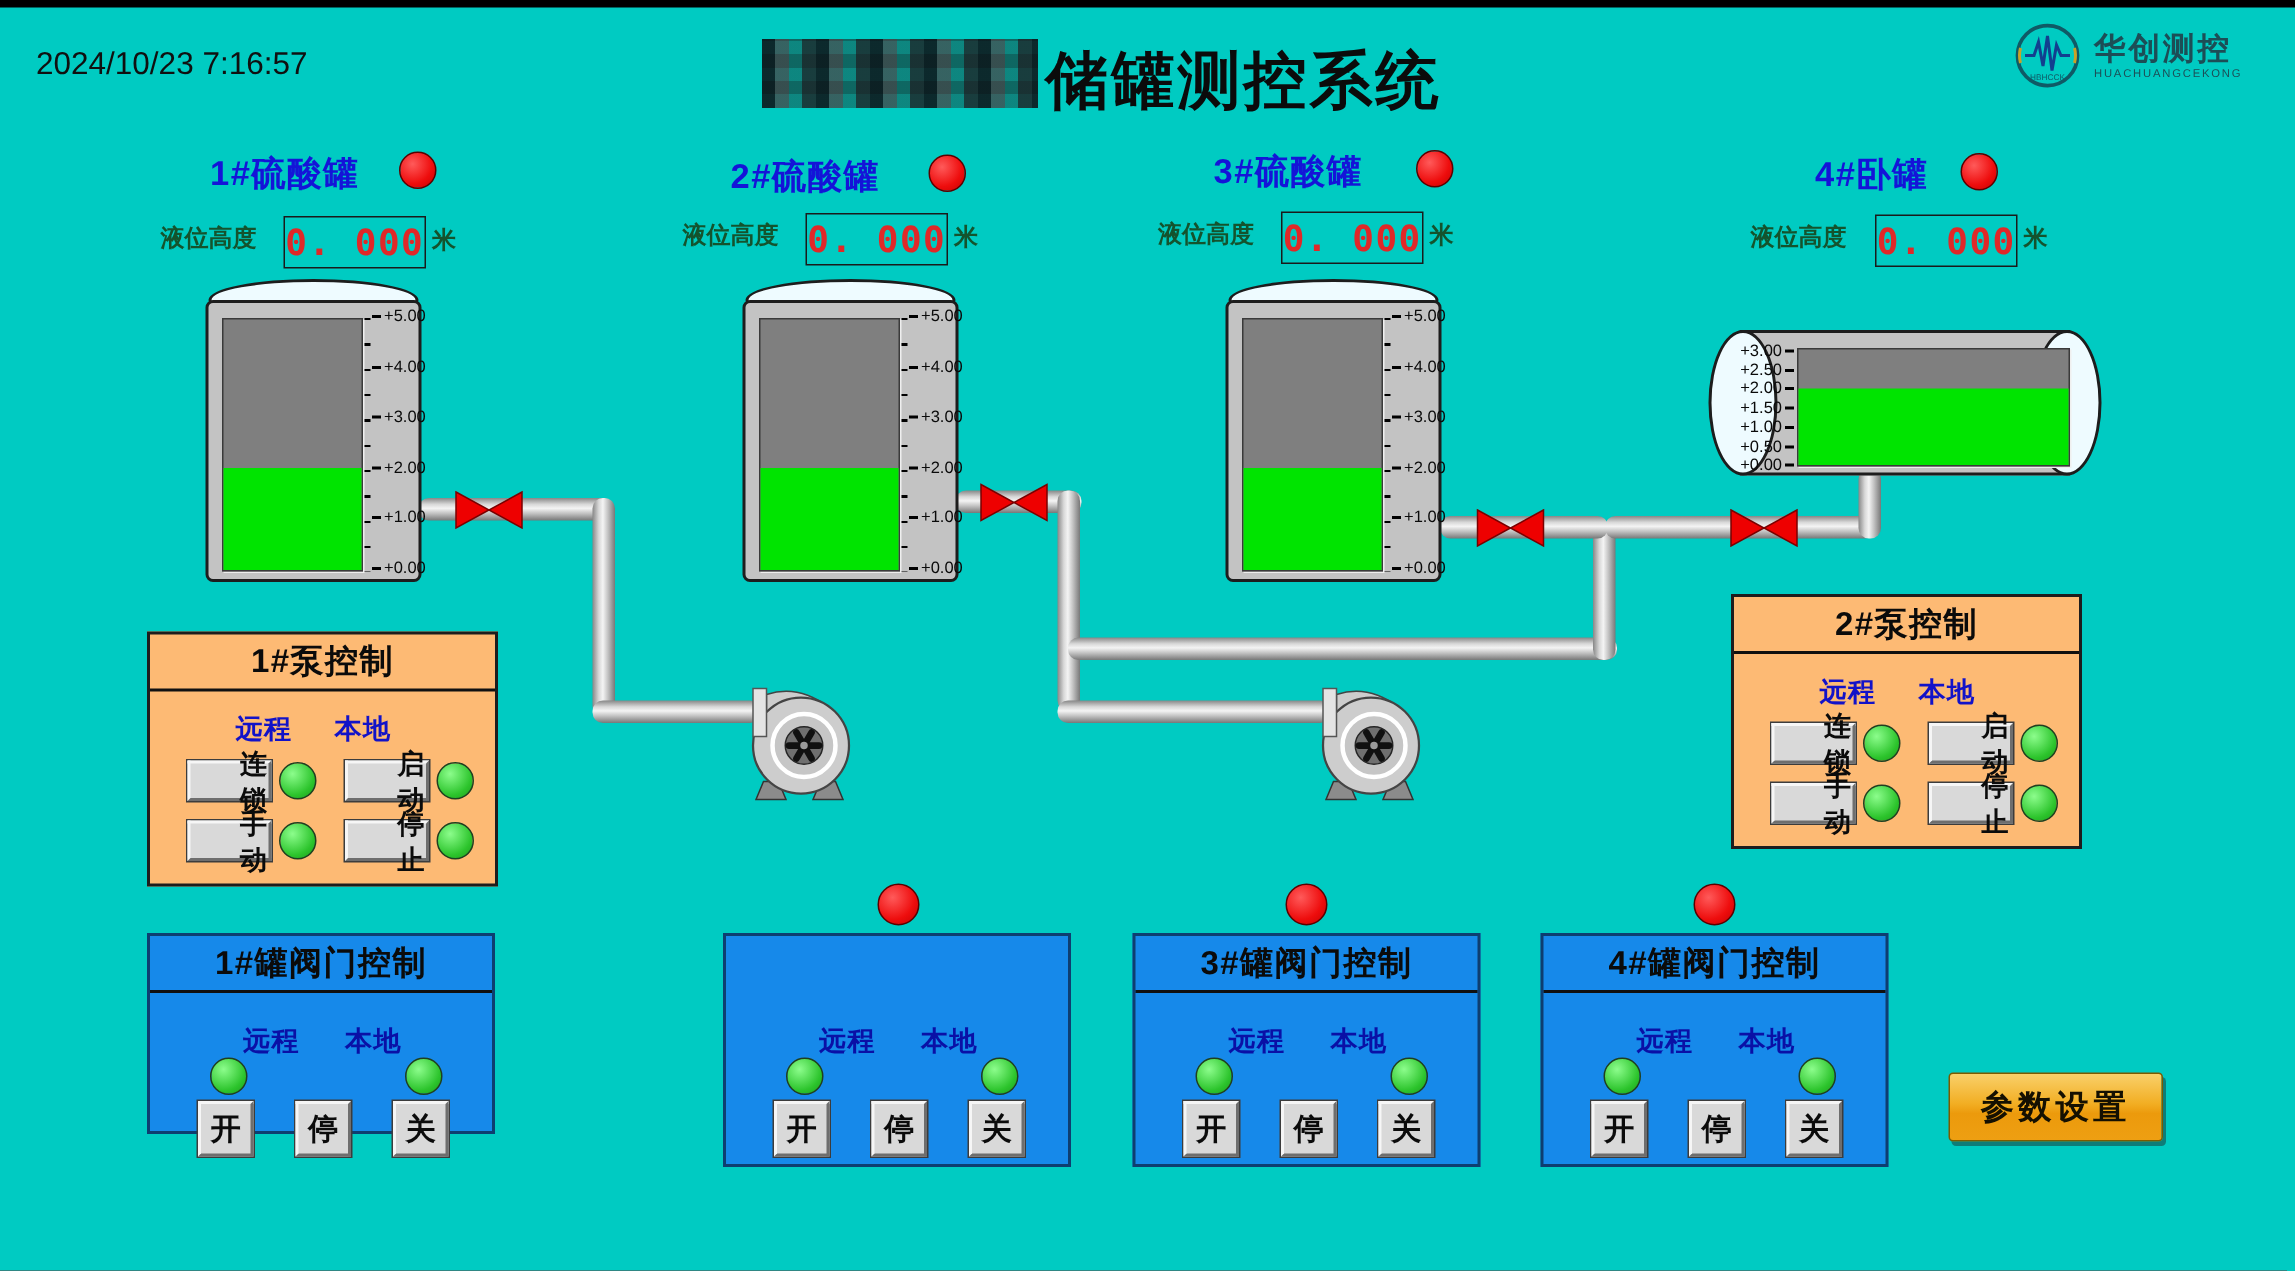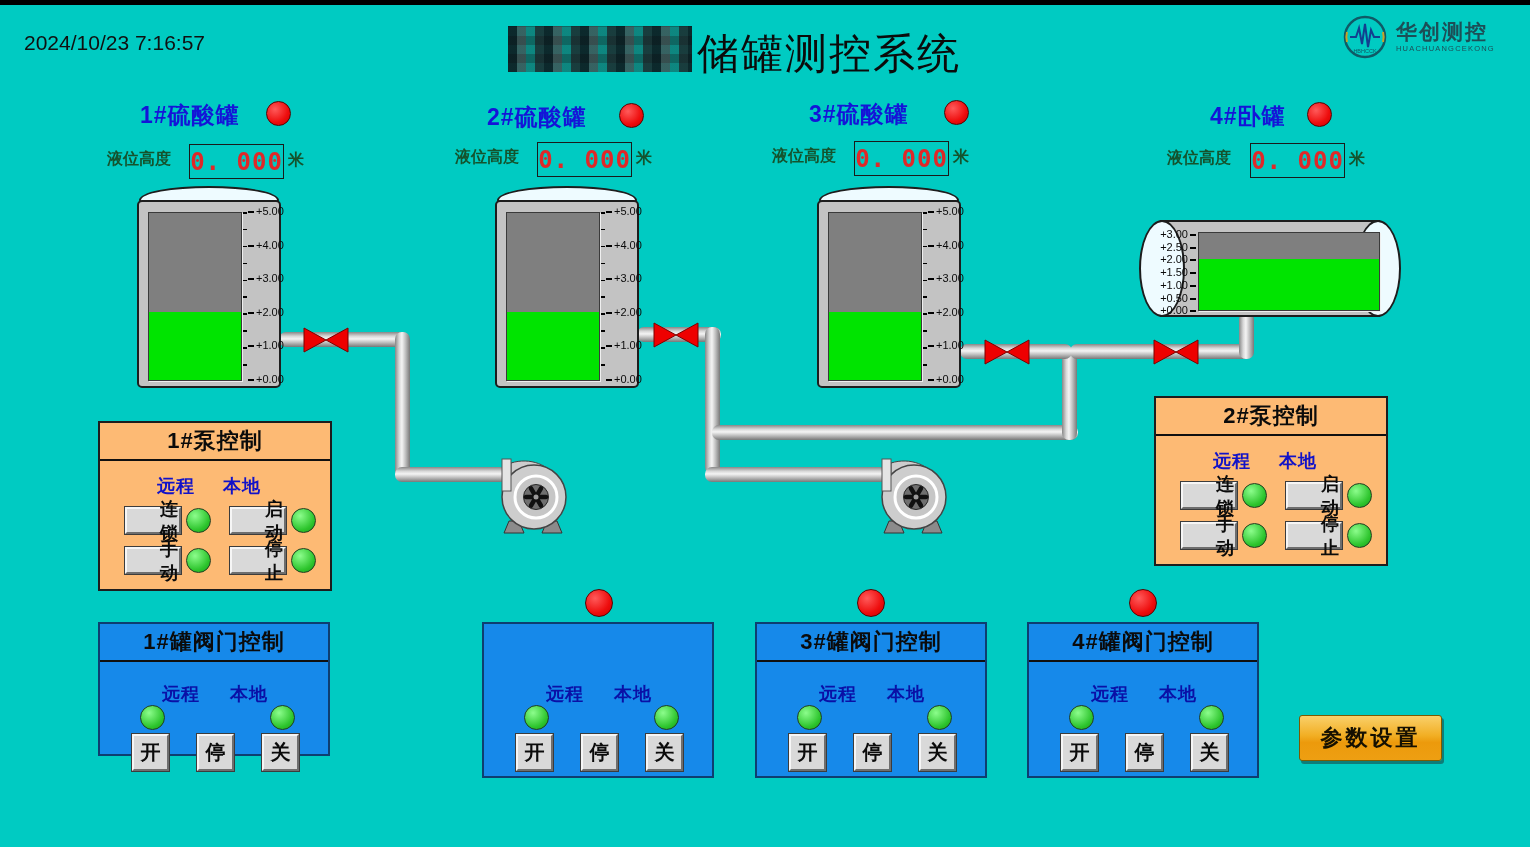--- a/index.html
+++ b/index.html
@@ -1,21 +1,21 @@
 <!DOCTYPE html>
 <html><head>
 <meta charset="utf-8">
 <style>
   html,body{margin:0;padding:0;background:#555;}
   *{box-sizing:border-box;font-family:"Liberation Sans",sans-serif;}
   #screen{position:relative;width:1530px;height:847px;background:#00cbc2;overflow:hidden;}
   .abs{position:absolute;}
   .topbar{left:0;top:0;width:1530px;height:5px;background:#000;}
   .timestamp{font-size:21px;color:#101010;}
-  .page-title{font-size:42px;font-weight:normal;color:#0b0b0b;letter-spacing:2px;}
+  .page-title{font-size:42px;font-weight:bold;color:#0b0b0b;letter-spacing:2px;}
   .mosaic{width:184px;height:46px;background-color:#23403f;
     background-image:
       repeating-linear-gradient(90deg,rgba(10,30,34,.85) 0 9px,rgba(70,95,96,.65) 9px 18px,rgba(0,170,160,.45) 18px 27px,rgba(25,50,52,.8) 27px 36px),
       repeating-linear-gradient(0deg,rgba(0,200,190,.30) 0 9px,rgba(0,0,0,.25) 9px 18px);}
   .logo-zh{font-size:21px;font-weight:bold;color:#1c4e56;letter-spacing:2px;}
   .logo-en{font-size:7.5px;color:#1c4e56;letter-spacing:1.2px;}
   .tank-name{font-size:23px;font-weight:bold;color:#1414d8;letter-spacing:1px;}
   .lamp-red{border-radius:50%;background:radial-gradient(circle at 35% 32%,#ff5a5a,#ee0d0d 60%,#c40000);border:1px solid #5a0000;}
   .lvl-label{font-size:16px;font-weight:bold;color:#14532d;}
   .lvl-box{border:1px solid #1a1a1a;color:#e02828;font-size:24px;font-weight:bold;

